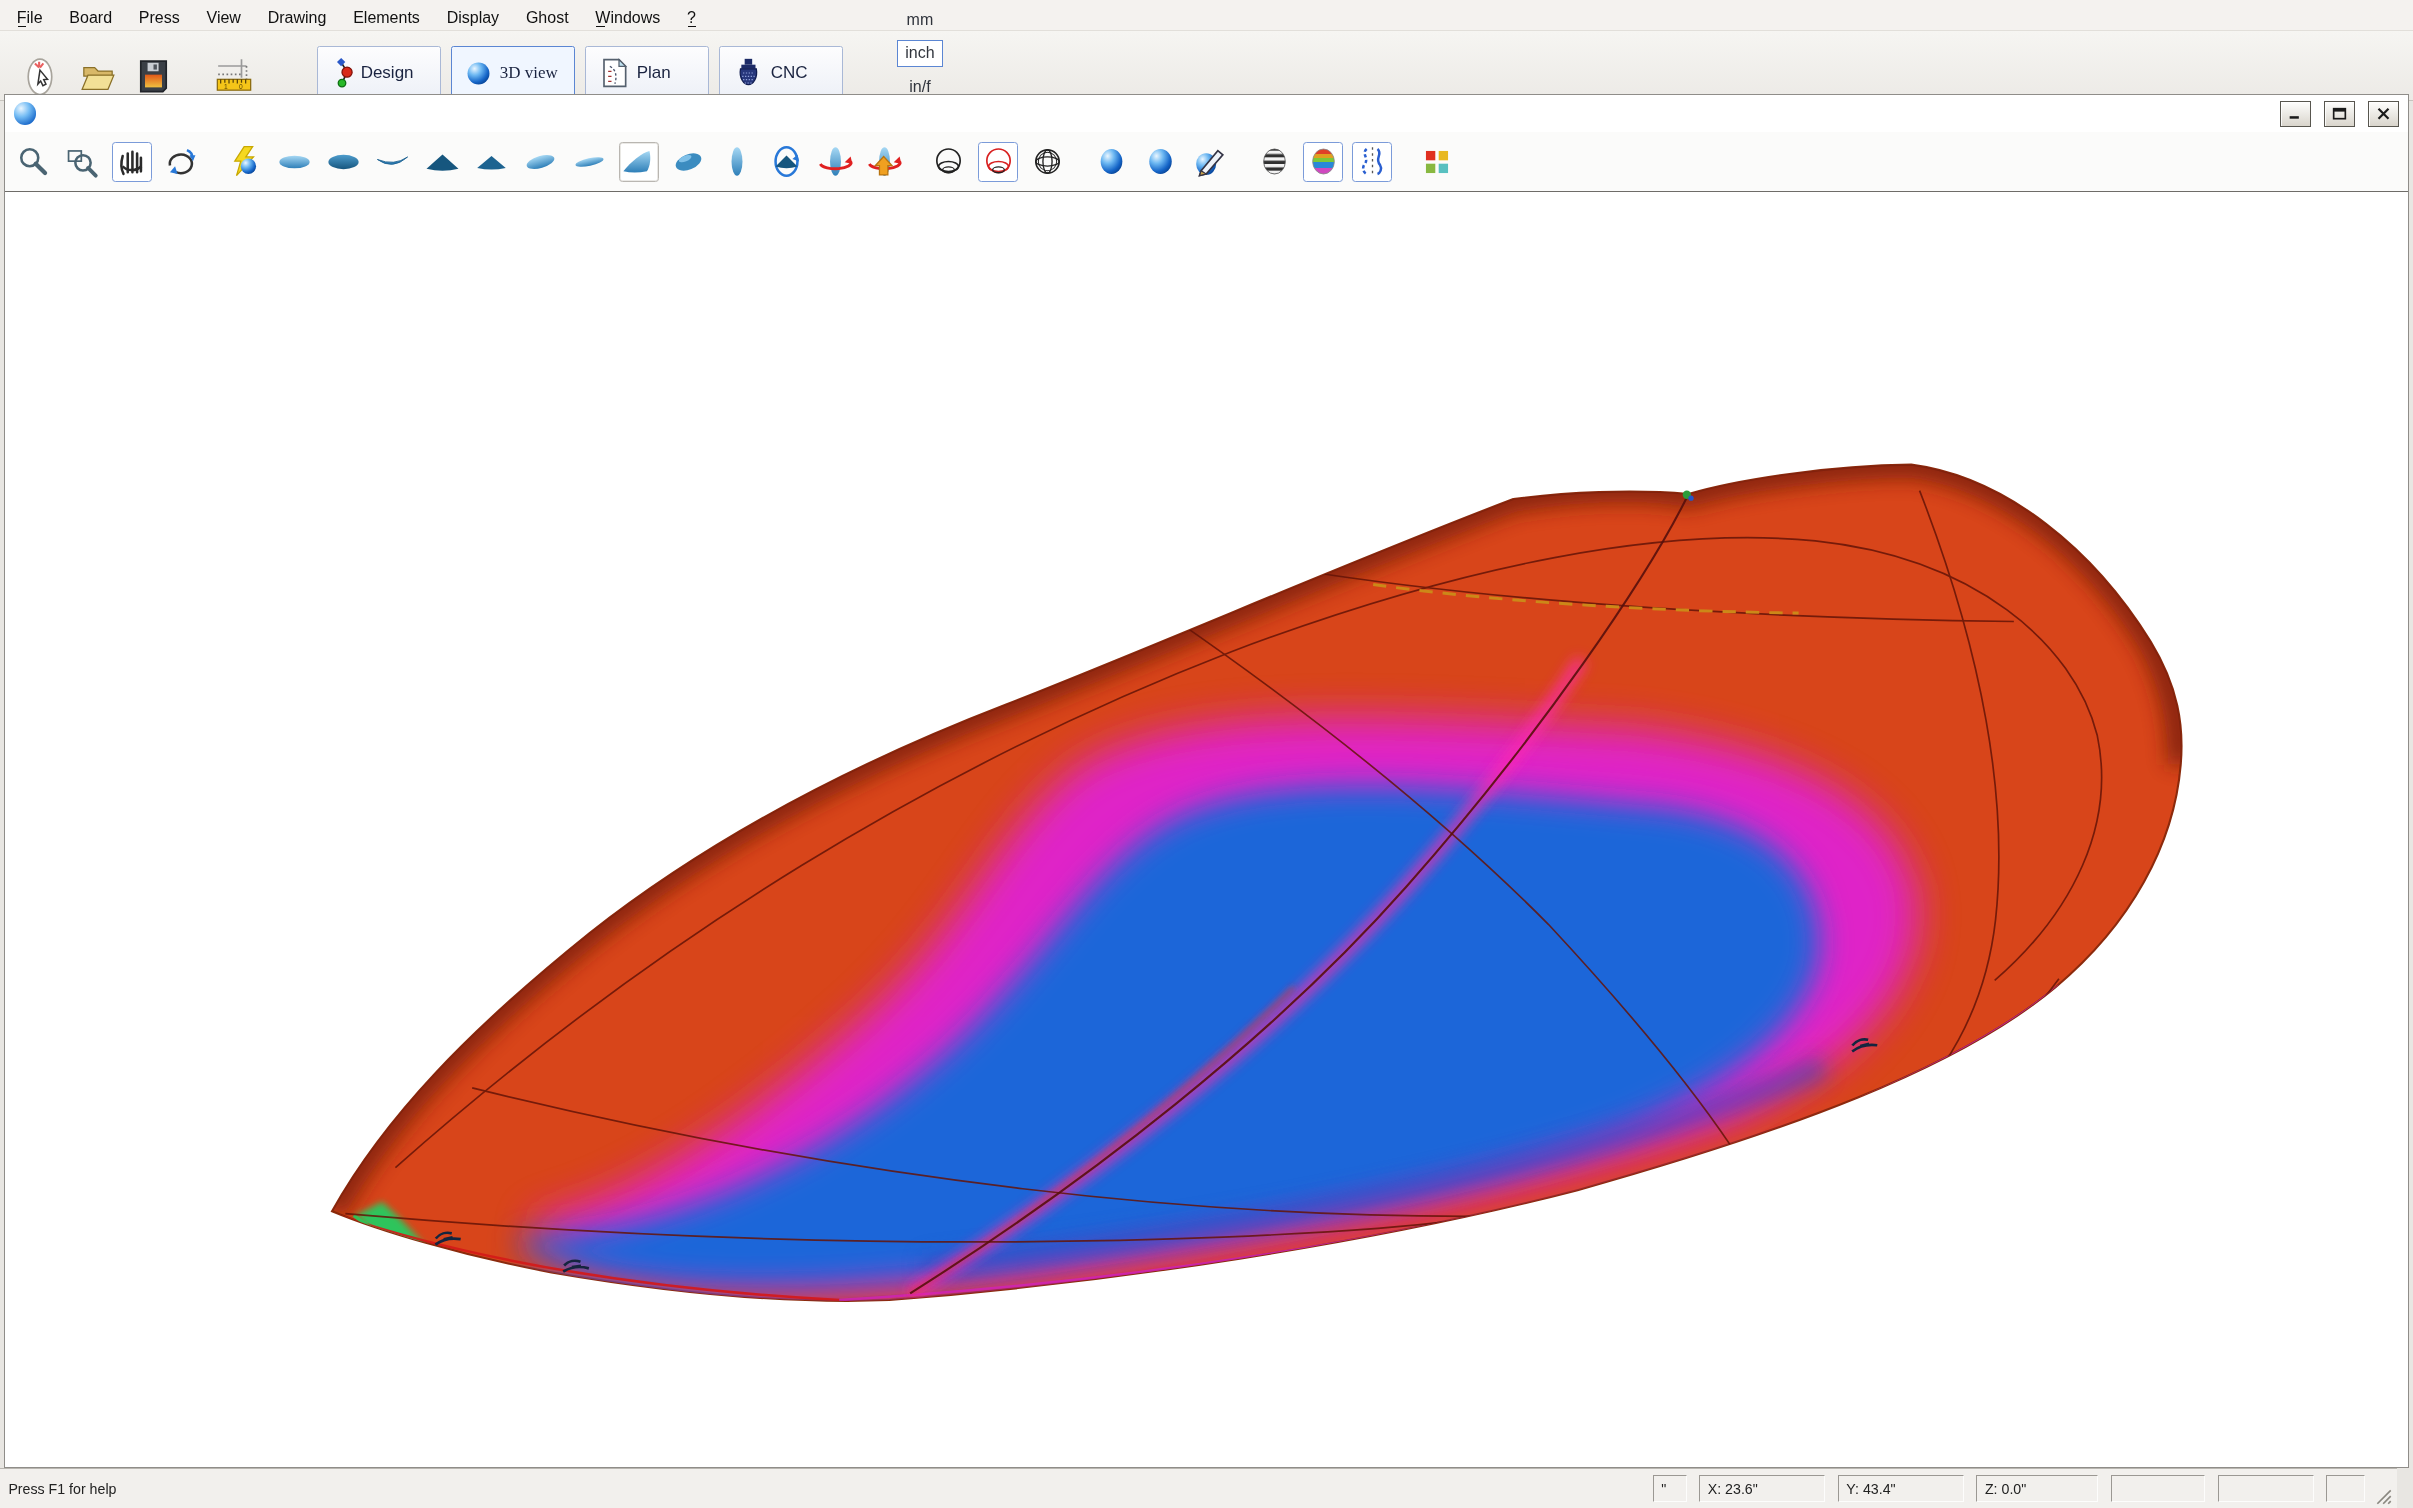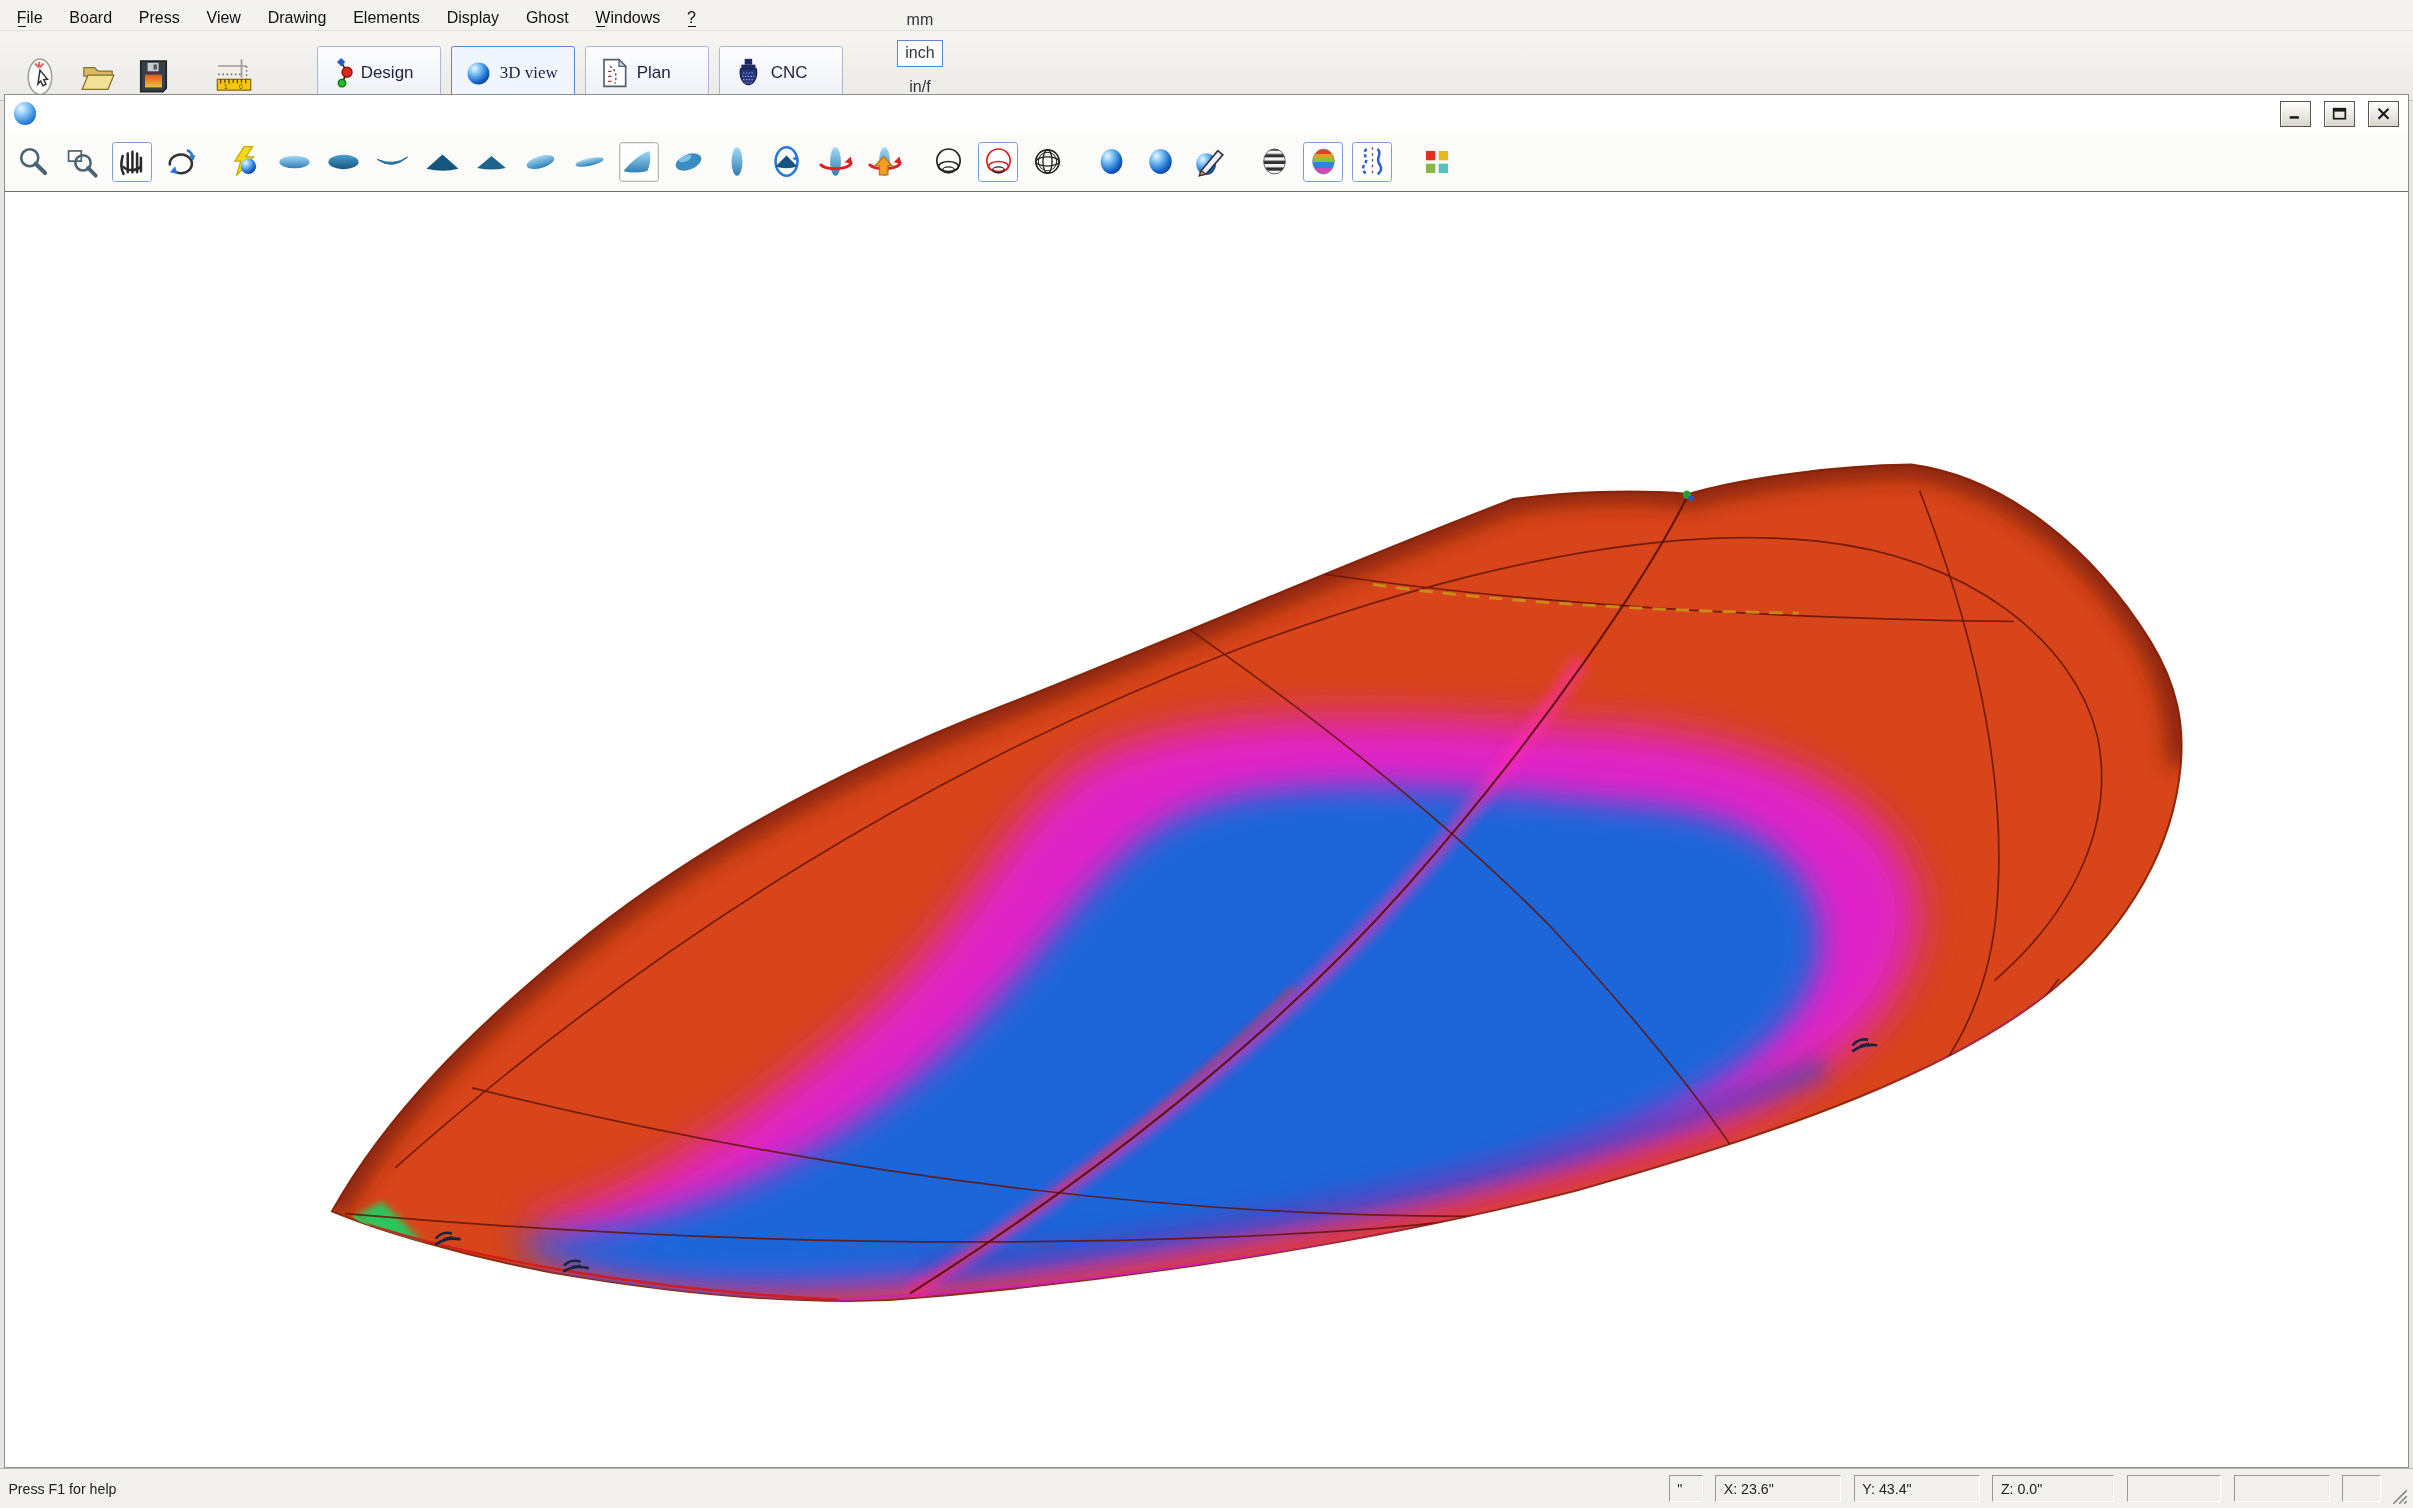--- a/index.html
+++ b/index.html
@@ -72,21 +72,21 @@
     border:1.7px solid transparent; border-radius:3.4px;
   }
   .vicon.sel { border-color:#7b9bd9; background:#fff; }
   .vicon.selgray { border-color:#b9b6b1; background:#fff; box-shadow:0 0 0 0.8px #e4e2de inset; }
   .vgap { margin-left:15px; }
   
   .viewport { flex:1; position:relative; background:#ffffff; overflow:hidden; }
   .viewport > svg { position:absolute; inset:0; width:100%; height:100%; }
   
   .statusbar {
-    position:absolute; left:0; right:0; bottom:0; height:40px;
+    position:absolute; left:0; right:16px; bottom:0; height:40px;
     background:#f2f0ed; border-top:1.7px solid #b9b6b0;
     display:flex; align-items:center; font-size:14.2px; color:#222;
   }
   .sb-help { margin-left:8.4px; flex:1; }
   .sp {
     height:27px; border:0.8px solid; border-color:#9b9893 #fdfdfc #fdfdfc #9b9893;
     display:flex; align-items:center; padding:0 7.5px; margin-left:12.6px; white-space:nowrap;
   }
   .grip { margin:0 5px 0 8.4px; align-self:flex-end; }
   .hidden-defs { position:absolute; width:0; height:0; }

